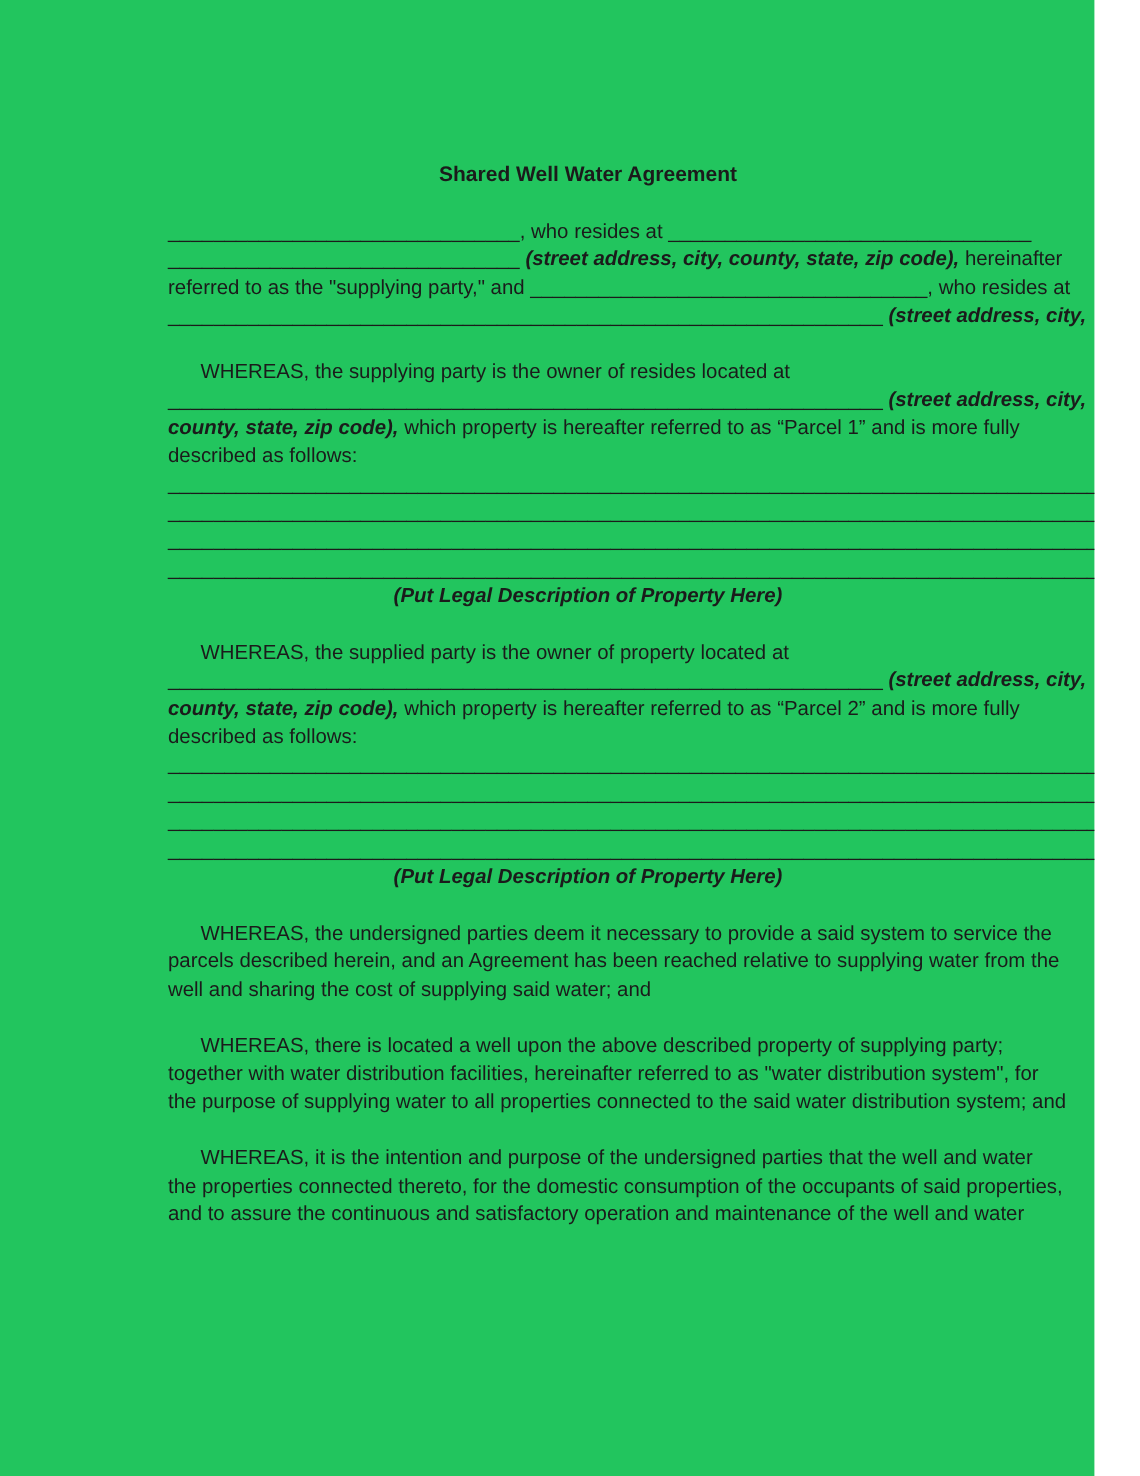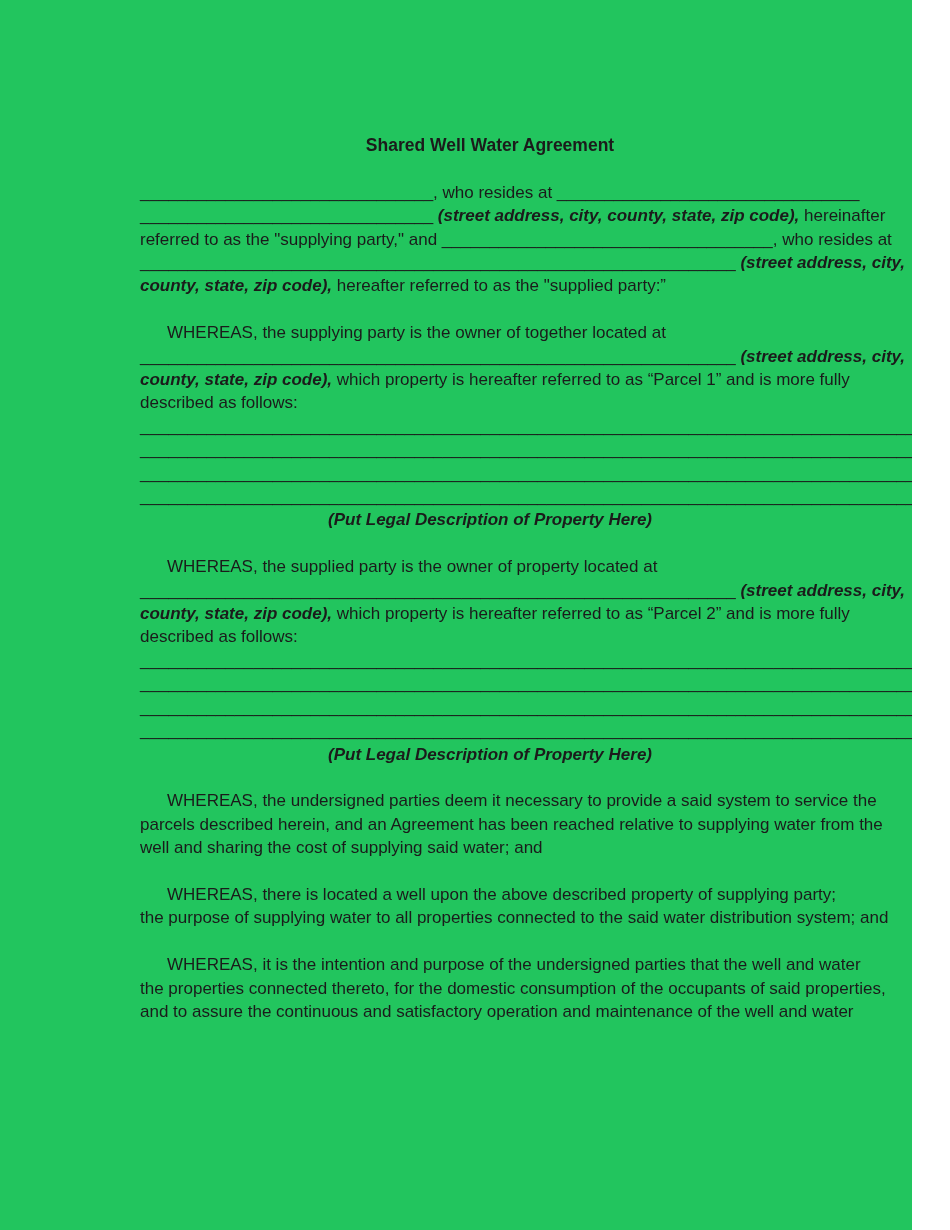--- a/index.html
+++ b/index.html
@@ -57,24 +57,23 @@
 
 <div class="page">
   <div class="content">
     <h1 class="doc-title">Shared Well Water Agreement</h1>
     <div>
         <div class="para">
           <div class="line"><span class="run">_______________________________, who resides at ________________________________</span></div>
           <div class="line"><span class="run">_______________________________ </span><span class="run bi">(street address, city, county, state, zip code),</span><span class="run"> hereinafter</span></div>
           <div class="line"><span class="run">referred to as the "supplying party," and ___________________________________, who resides at</span></div>
           <div class="line"><span class="run">_______________________________________________________________ </span><span class="run bi">(street address, city,</span></div>
-          <div class="line"><span class="run bi">county, state, zip code),</span><span class="run"> hereafter referred to as the "supplied party:”</span></div>
         </div>
         <div class="para">
-          <div class="line indent"><span class="run">WHEREAS, the supplying party is the owner of together located at</span></div>
+          <div class="line indent"><span class="run">WHEREAS, the supplying party is the owner of resides located at</span></div>
           <div class="line"><span class="run">_______________________________________________________________ </span><span class="run bi">(street address, city,</span></div>
           <div class="line"><span class="run bi">county, state, zip code),</span><span class="run"> which property is hereafter referred to as “Parcel 1” and is more fully</span></div>
           <div class="line"><span class="run">described as follows:</span></div>
         </div>
         <div class="para flush">
           <div class="line"><span class="run">__________________________________________________________________________________</span></div>
           <div class="line"><span class="run">__________________________________________________________________________________</span></div>
           <div class="line"><span class="run">__________________________________________________________________________________</span></div>
           <div class="line"><span class="run">__________________________________________________________________________________</span></div>
         </div>
@@ -96,20 +95,21 @@
         <div class="para flush">
           <div class="line center"><span class="run bi">(Put Legal Description of Property Here)</span></div>
         </div>
         <div class="para">
           <div class="line indent"><span class="run">WHEREAS, the undersigned parties deem it necessary to provide a said system to service the</span></div>
           <div class="line"><span class="run">parcels described herein, and an Agreement has been reached relative to supplying water from the</span></div>
           <div class="line"><span class="run">well and sharing the cost of supplying said water; and</span></div>
         </div>
         <div class="para">
           <div class="line indent"><span class="run">WHEREAS, there is located a well upon the above described property of supplying party;</span></div>
+          <div class="line"><span class="run">together with water distribution facilities, hereinafter referred to as "water distribution system", for</span></div>
           <div class="line"><span class="run">the purpose of supplying water to all properties connected to the said water distribution system; and</span></div>
         </div>
         <div class="para">
           <div class="line indent"><span class="run">WHEREAS, it is the intention and purpose of the undersigned parties that the well and water</span></div>
           <div class="line"><span class="run">the properties connected thereto, for the domestic consumption of the occupants of said properties,</span></div>
           <div class="line"><span class="run">and to assure the continuous and satisfactory operation and maintenance of the well and water</span></div>
         </div>
       </div>
   </div>
 </div>

